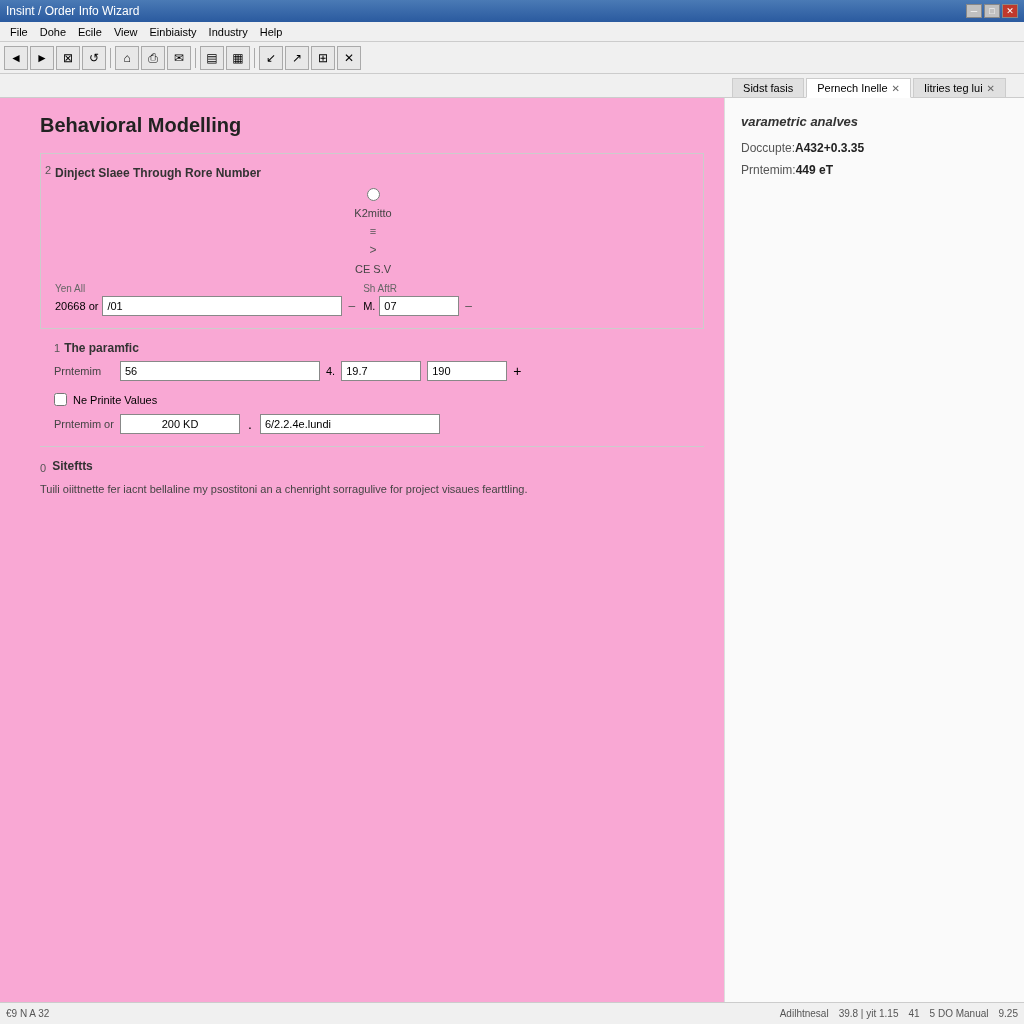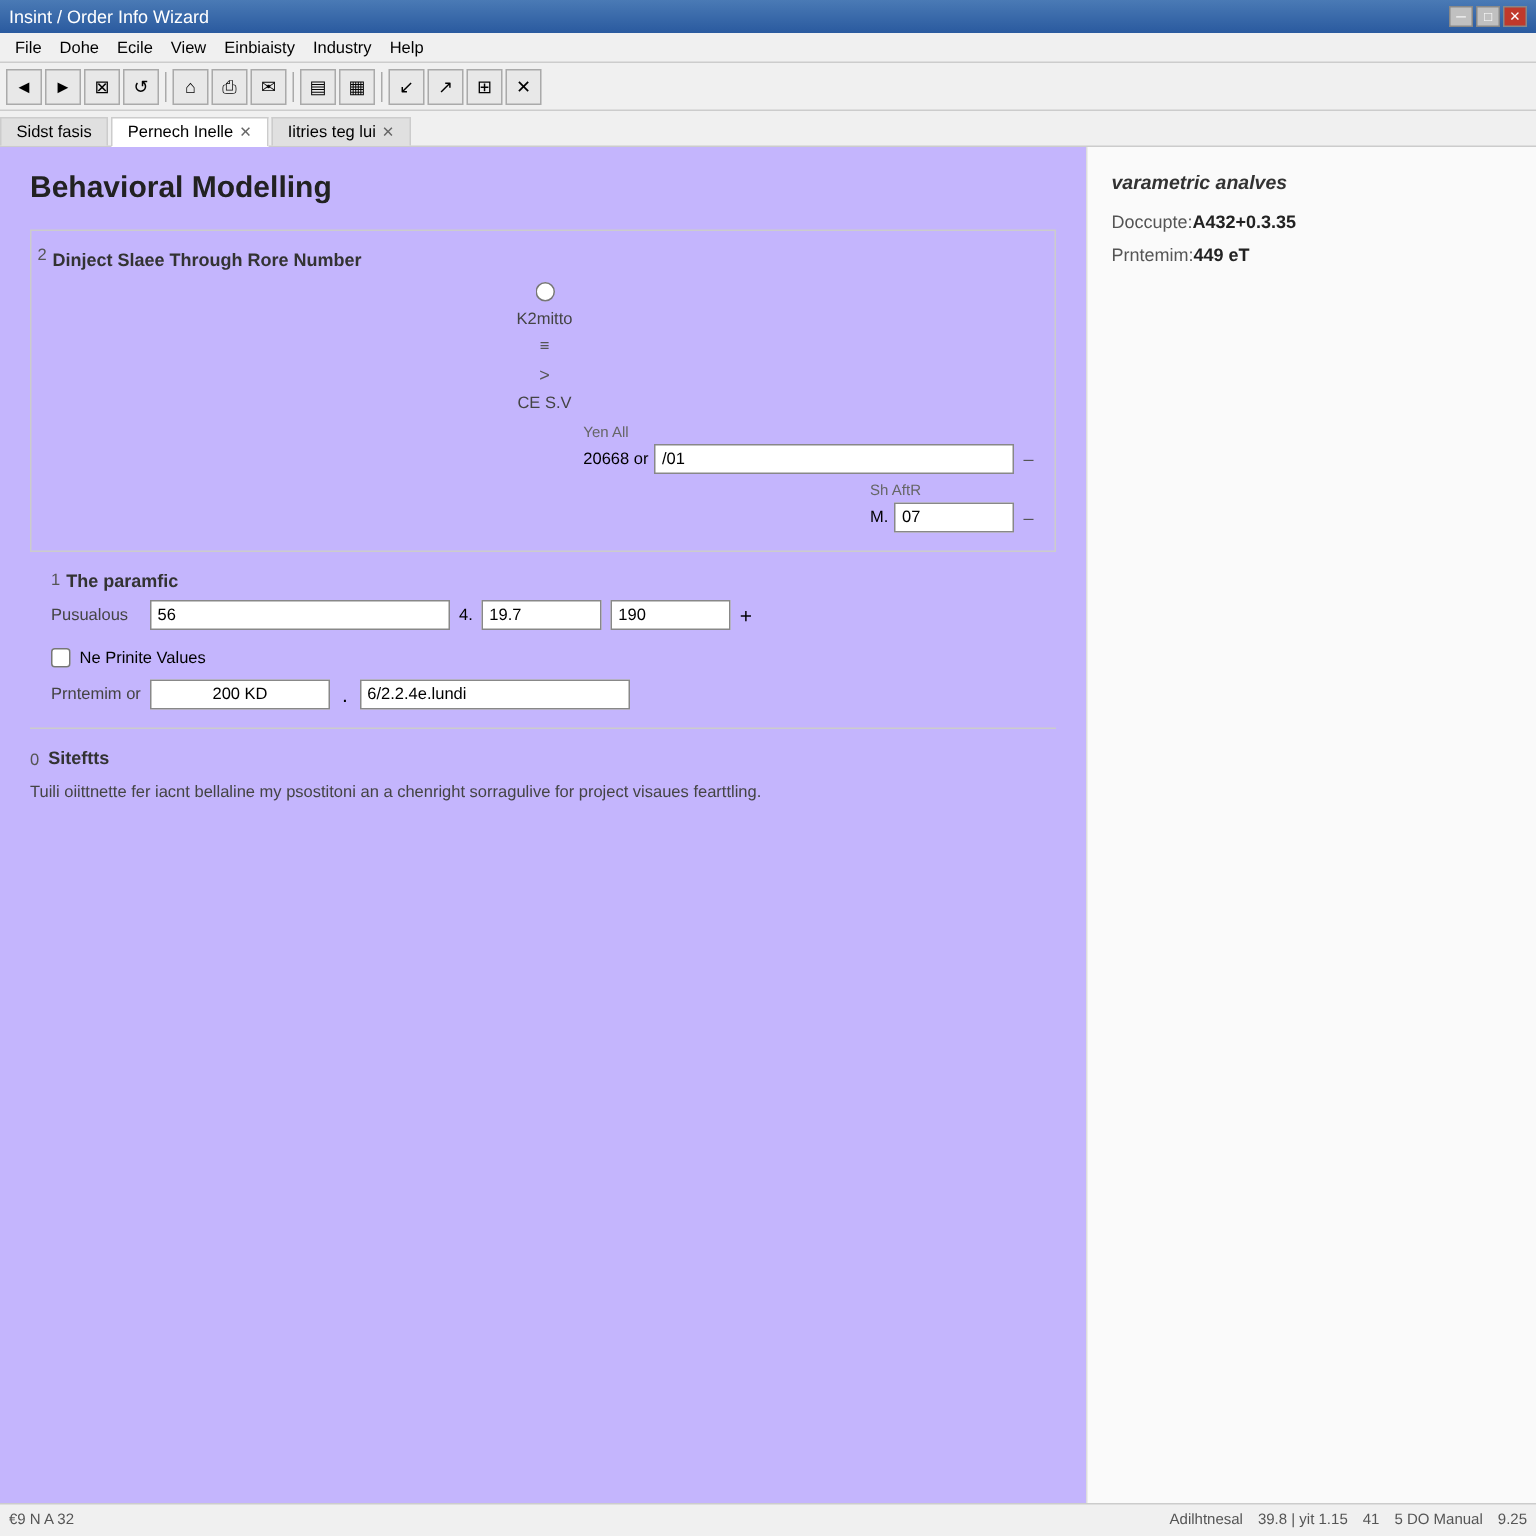--- a/index.html
+++ b/index.html
@@ -66,22 +66,23 @@
       font-size: 12px;
     }
     .toolbar-sep { width: 1px; height: 20px; background: #aaa; margin: 0 2px; }
 
     
     #tabs {
       background: #f0f0f0;
       border-bottom: 1px solid #ccc;
       display: flex;
       align-items: flex-end;
-      padding: 0 0;
+      padding: 0 16px;
       height: 24px;
+      justify-content: flex-end;
     }
     .tab {
       padding: 3px 10px;
       font-size: 11px;
       border: 1px solid #ccc;
       border-bottom: none;
       background: #e0e0e0;
       cursor: pointer;
       margin-right: 2px;
       display: flex; align-items: center; gap: 4px;
@@ -90,21 +91,22 @@
       background: white;
       border-bottom: 1px solid white;
       margin-bottom: -1px;
     }
     .tab-close { font-size: 10px; color: #666; cursor: pointer; }
 
     
     #content {
       display: flex;
       height: calc(1024px - 22px - 20px - 32px - 24px - 22px);
-      background: #c4b5fd;
+      background: #f9a8d4;
+      padding-left: 20px;
     }
 
     
     #left-panel {
       flex: 1;
       padding: 16px 20px;
       overflow-y: auto;
     }
 
     .page-title {
@@ -321,21 +323,21 @@
       <div class="section-title">Dinject Slaee Through Rore Number</div>
 
       <div class="radio-row">
         <input type="radio" name="sec2radio" style="">
         <span class="radio-label">K2mitto</span>
         <span class="nav-icon">≡</span>
         <span class="arrow-icon">&gt;</span>
         <span class="radio-label">CE S.V</span>
       </div>
 
-      <div style="display:flex; align-items:flex-end; gap:6px;flex-direction:column;">
+      <div style="display:flex; align-items:flex-end; gap:6px;">
         <div class="col-group">
           <span class="sub-label">Yen All</span>
           <div style="display:flex; align-items:center; gap:4px;">
             <span style="font-size:11px; white-space:nowrap;">20668 or</span>
             <input class="form-input form-input-wide" type="text" value="/01" style="">
             <span class="dash">–</span>
           </div>
         </div>
         <div class="col-group">
           <span class="sub-label">Sh AftR</span>
@@ -347,21 +349,21 @@
         </div>
       </div>
     </div>
 
     <div class="section2" style="margin-left:10px;">
       <div style="display:flex; align-items:center; gap:4px; margin-bottom:6px;">
         <span style="font-size:11px; color:#555;">1</span>
         <span class="section-title" style="margin-bottom:0;">The paramfic</span>
       </div>
       <div class="params-row">
-        <span class="form-label">Pusualous</span>
+        <span class="form-label">Prntemim</span>
         <input class="form-input" style="width: 200px;" type="text" value="56">
         <span style="font-size:11px;">4.</span>
         <input class="form-input form-input-med" type="text" value="19.7" style="">
         <input class="form-input form-input-med" type="text" value="190" style="">
         <span style="font-size:14px; cursor:pointer;">+</span>
       </div>
     </div>
 
     <div class="section2" style="margin-left:10px;">
       <div class="checkbox-row">

